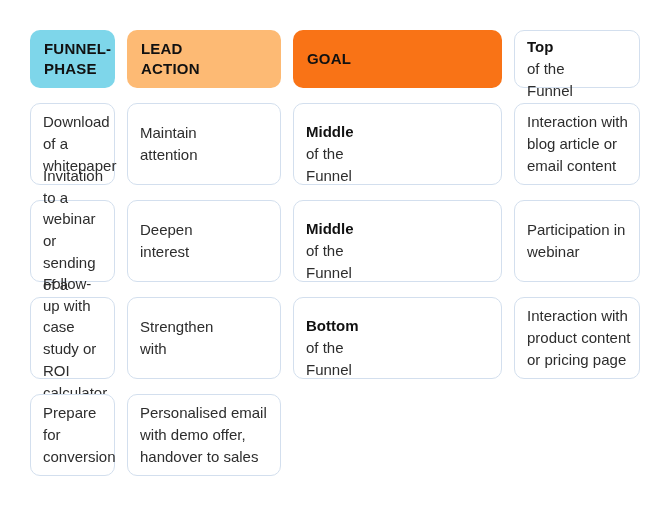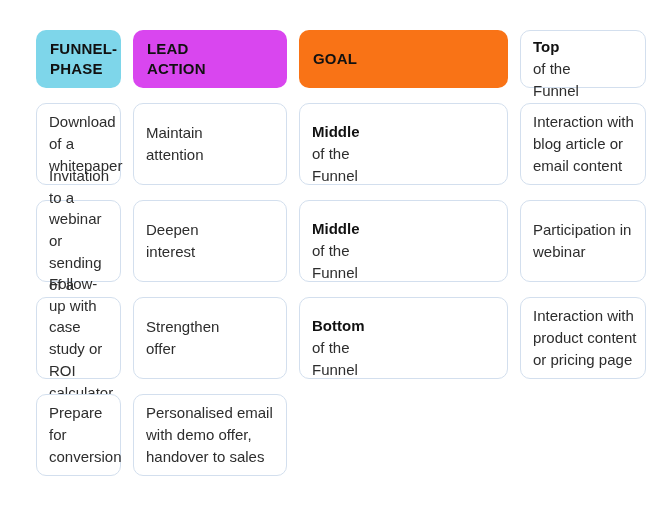--- a/index.html
+++ b/index.html
@@ -10,21 +10,21 @@
   }
   .canvas {
     position: relative;
     width: 670px;
     height: 511px;
     background: #ffffff;
     overflow: hidden;
   }
   .board {
     position: absolute;
-    left: 36px;
+    left: 30px;
     top: 30px;
     display: grid;
     grid-template-columns: 85px 154px 209px 126px;
     grid-template-rows: 58px 82px 82px 82px 82px;
     column-gap: 12px;
     row-gap: 15px;
   }
   .hdr {
     border-radius: 10px;
     display: flex;
@@ -61,21 +61,21 @@
   }
 </style>
 </head>
 <body>
 
 <div class="canvas">
   <div class="board">
 
     <div class="hdr" style="background: rgb(126, 214, 234);">FUNNEL-
 PHASE</div>
-    <div class="hdr" style="background: #d946ef;">LEAD
+    <div class="hdr" style="background: #fdba74;">LEAD
 ACTION</div>
     <div class="hdr" style="background: #f97316;">GOAL</div>
 
     <div class="cell">
       <span><span class="lead-word">Top</span><span>of the
 Funnel</span></span>
     </div>
     <div class="cell">Download of a
 whitepaper</div>
     <div class="cell">Maintain
@@ -96,21 +96,21 @@
     <div class="cell">
       <span><span class="lead-word">Middle</span><span>of the
 Funnel</span></span>
     </div>
     <div class="cell">Participation in
 webinar</div>
     <div class="cell">Follow-up with case
 study or ROI
 calculator</div>
     <div class="cell">Strengthen
-offer</div>
+with</div>
 
     <div class="cell">
       <span><span class="lead-word">Bottom</span><span>of the
 Funnel</span></span>
     </div>
     <div class="cell">Interaction with
 product content
 or pricing page</div>
     <div class="cell">Prepare
 for conversion</div>

